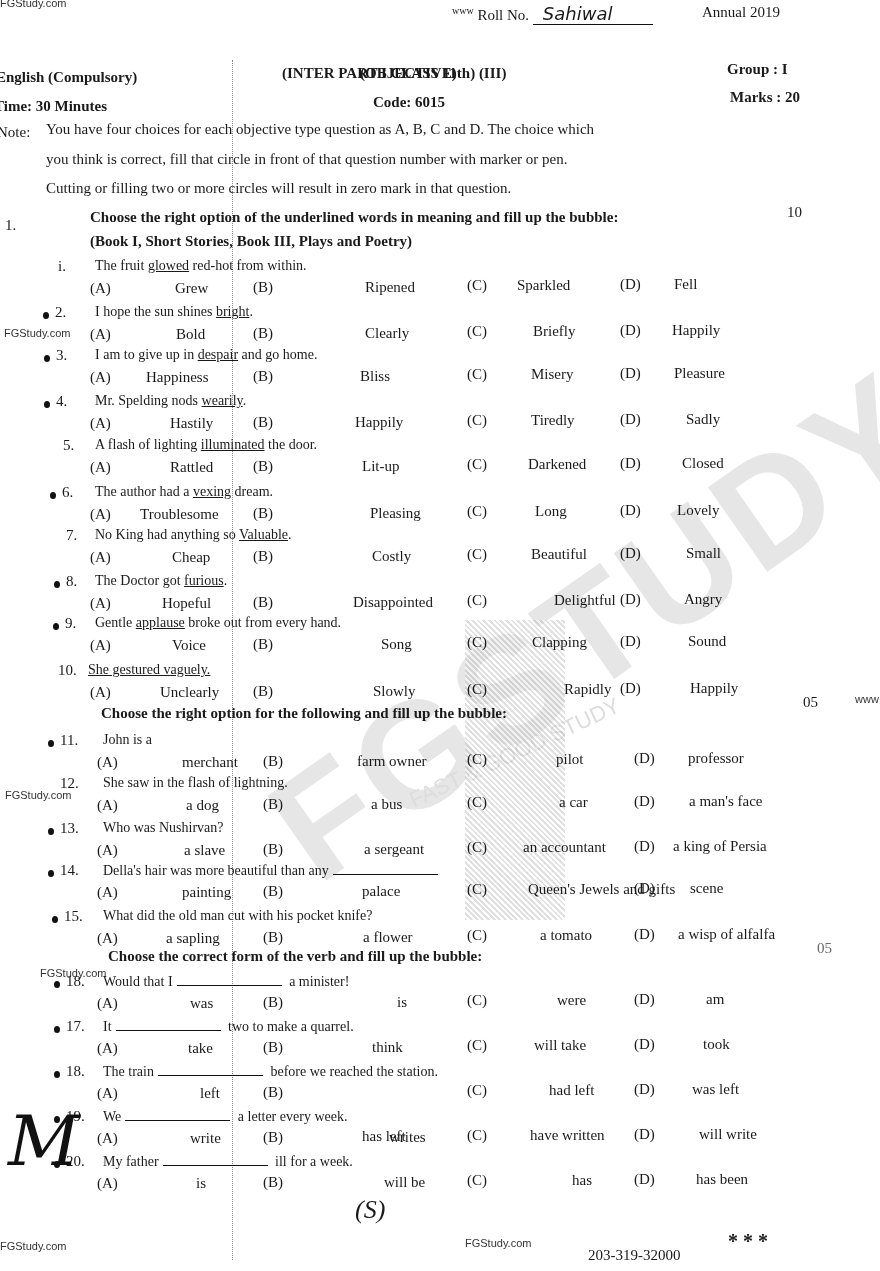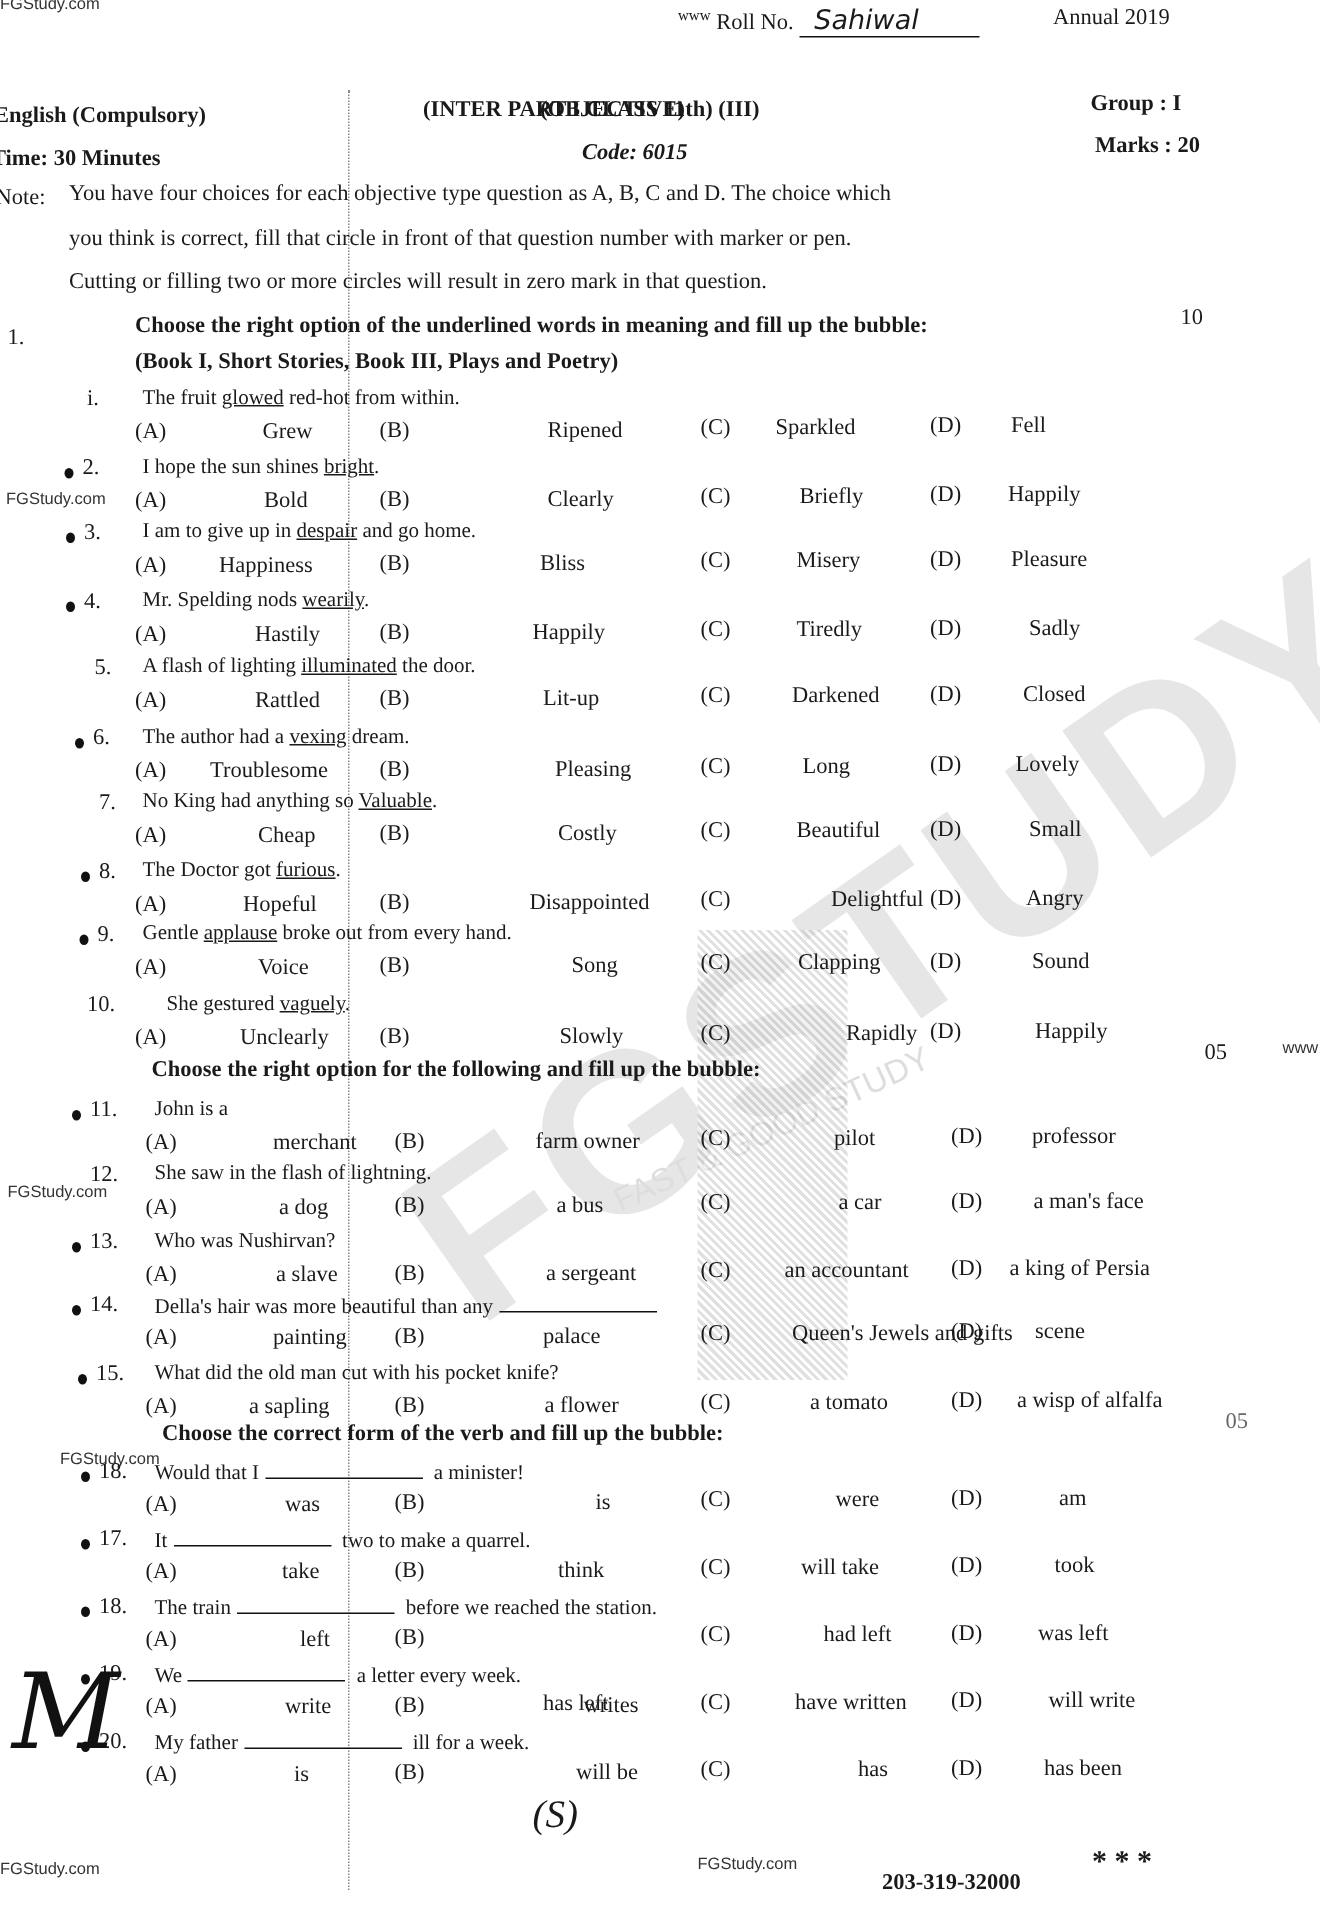--- a/index.html
+++ b/index.html
@@ -44,21 +44,21 @@
   <span>Roll No.</span>
   <span style="display:inline-block;width:110px;border-bottom:1px solid #111;font-style:italic;font-family:'DejaVu Sans',sans-serif;font-size:18px;padding-left:10px;">Sahiwal</span>
 </div>
 <div class="abs hdr" style="left:702px;top:4px;">Annual 2019</div>
 
 <div class="abs hdr bold" style="left:282px;top:37px;margin-top:28px;">(INTER PART I CLASS 11th) (III)</div>
 <div class="abs hdr bold" style="left:-4px;top:69px;">English (Compulsory)</div>
 <div class="abs hdr bold" style="left:360px;top:65px;">(OBJECTIVE)</div>
 <div class="abs hdr bold" style="left:727px;top:61px;">Group : I</div>
 <div class="abs hdr bold" style="left:-6px;top:98px;">Time: 30 Minutes</div>
-<div class="abs hdr bold" style="left:388px;top:94px;font-style:italic;">Code: 6015</div>
+<div class="abs hdr bold" style="left:373px;top:94px;">Code: 6015</div>
 <div class="abs hdr bold" style="left:730px;top:89px;">Marks : 20</div>
 
 <div class="abs hdr" style="left:-3px;top:124px;">Note:</div>
 <div class="abs hdr" style="left:46px;top:121px;">You have four choices for each objective type question as A, B, C and D.  The choice which</div>
 <div class="abs hdr" style="left:46px;top:151px;">you think is correct, fill that circle in front of that question number with marker or pen.</div>
 <div class="abs hdr" style="left:46px;top:180px;">Cutting or filling two or more circles will result in zero mark in that question.</div>
 
 <div class="abs hdr" style="left:5px;top:217px;">1.</div>
 <div class="abs hdr bold" style="left:90px;top:209px;">Choose the right option of the underlined words in meaning and fill up the bubble:</div>
 <div class="abs hdr bold" style="left:90px;top:233px;">(Book I, Short Stories, Book III, Plays and Poetry)</div>
@@ -179,21 +179,21 @@
       <div class="opt" style="left: 172px; top: 637px;">Voice</div>
       <div class="opt" style="left: 253px; top: 635.5px;">(B)</div>
       <div class="opt" style="left: 381px; top: 635.5px;">Song</div>
       <div class="opt" style="left: 467px; top: 634px;">(C)</div>
       <div class="opt" style="left: 532px; top: 634px;">Clapping</div>
       <div class="opt" style="left: 620px; top: 632.5px;">(D)</div>
       <div class="opt" style="left: 688px; top: 632.5px;">Sound</div>
     </div>
     <div>
       <div class="q-num" style="left: 58px; top: 662px;">10.</div>
-      <div class="q-text" style="left: 111px; top: 662px;"><span>She gestured </span><span class="u">vaguely</span><span>.</span></div>
+      <div class="q-text" style="left: 88px; top: 662px; text-decoration: underline;"><span>She gestured </span><span class="u">vaguely</span><span>.</span></div>
       <div class="opt" style="left: 90px; top: 684px;">(A)</div>
       <div class="opt" style="left: 160px; top: 684px;">Unclearly</div>
       <div class="opt" style="left: 253px; top: 682.5px;">(B)</div>
       <div class="opt" style="left: 373px; top: 682.5px;">Slowly</div>
       <div class="opt" style="left: 467px; top: 681px;">(C)</div>
       <div class="opt" style="left: 564px; top: 681px; text-align: center;">Rapidly</div>
       <div class="opt" style="left: 620px; top: 679.5px;">(D)</div>
       <div class="opt" style="left: 690px; top: 679.5px;">Happily</div>
     </div>
     <div>
@@ -321,15 +321,15 @@
       <div class="opt" style="left: 263px; top: 1173.5px;">(B)</div>
       <div class="opt" style="left: 384px; top: 1173.5px;">will be</div>
       <div class="opt" style="left: 467px; top: 1172px;">(C)</div>
       <div class="opt" style="left: 572px; top: 1172px;">has</div>
       <div class="opt" style="left: 634px; top: 1170.5px;">(D)</div>
       <div class="opt" style="left: 696px; top: 1170.5px;">has been</div>
     </div>
   </div>
 
 <div class="abs" style="left:355px;top:1195px;font-size:26px;font-style:italic;">(S)</div>
-<div class="abs hdr" style="left:588px;top:1247px;font-weight:bold;">203-319-32000</div>
+<div class="abs hdr" style="left:588px;top:1247px;">203-319-32000</div>
 <div class="abs" style="left:728px;top:1230px;font-size:20px;font-weight:bold;">* * *</div>
 <div class="sig" style="left:8px;top:1100px;">M</div>
 
 </body></html>

